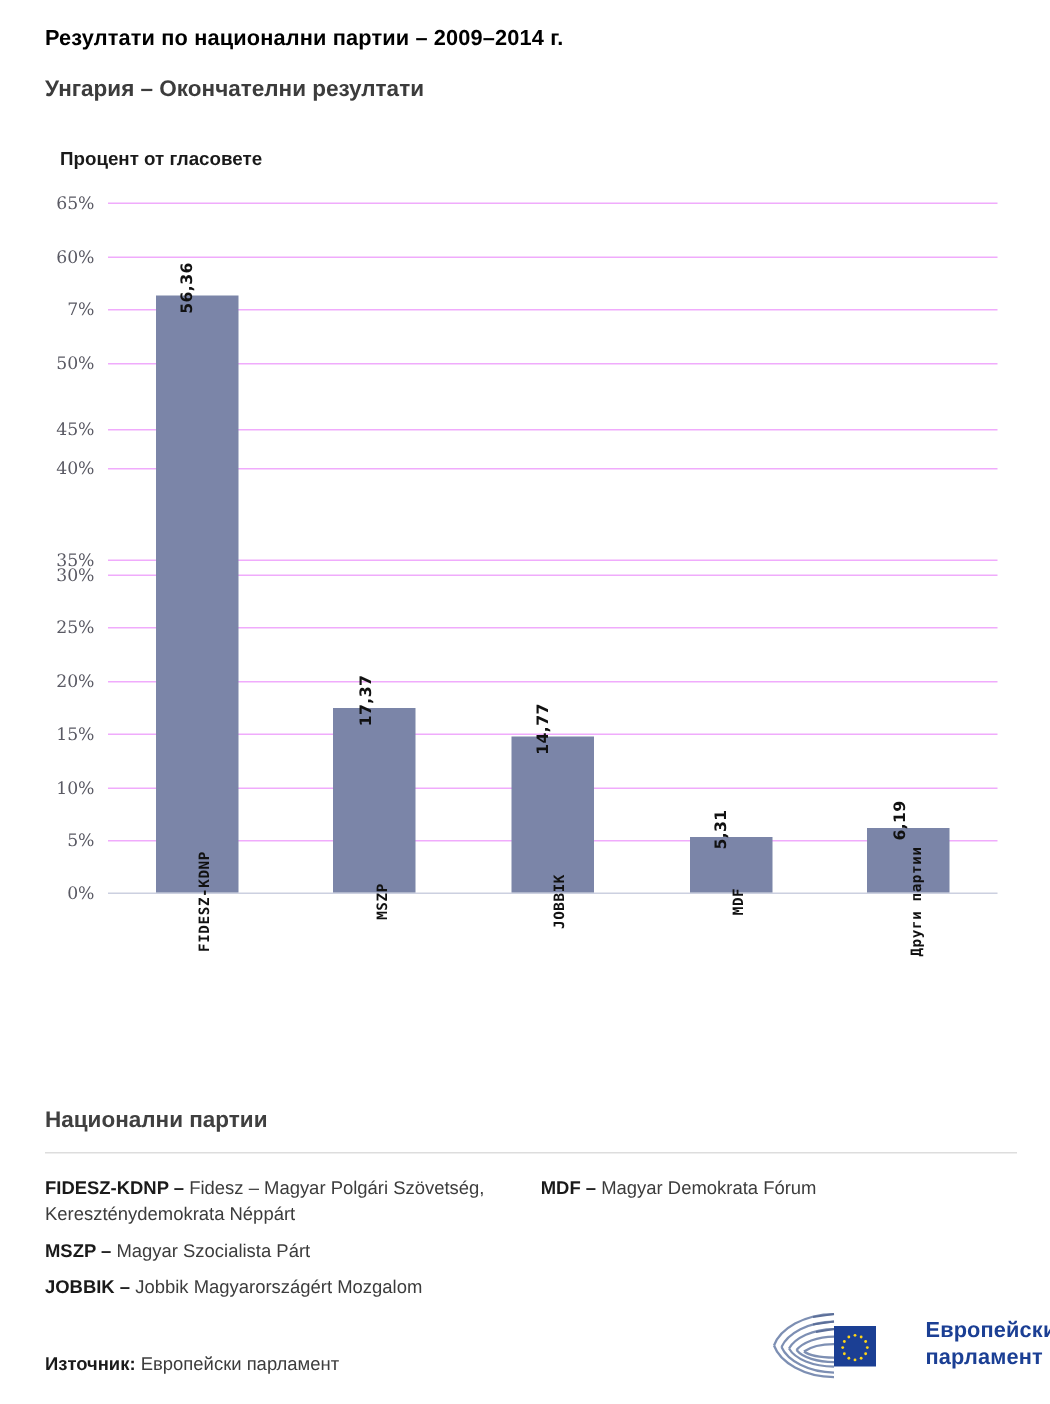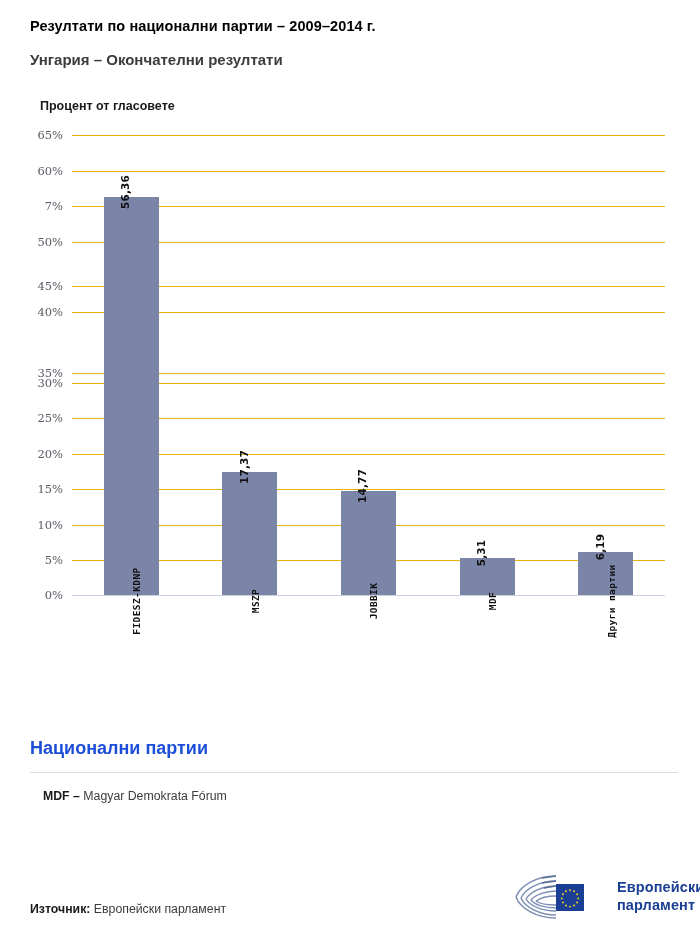--- a/index.html
+++ b/index.html
@@ -51,21 +51,21 @@
     left: 72px;
     right: 35px;
     top: 0;
     height: 460px;
   }
   .gridline {
     position: absolute;
     left: 0;
     right: 0;
     height: 1px;
-    background: #eab308;
+    background: #f0abfc;
   }
   .gridline.baseline { background: #ccd0e0; }
   .ytick {
     position: absolute;
     right: 100%;
     margin-right: 9px;
     transform: translateY(-50%);
     font-size: 11.5px;
     color: #5a5a64;
     white-space: nowrap;
@@ -131,23 +131,23 @@
   }
 
   
   .legend {
     position: absolute;
     left: 30px;
     right: 22px;
     top: 738px;
   }
   .legend-heading {
-    font-size: 18px;
-    font-weight: bold;
-    color: #1d4ed8;
+    font-size: 15px;
+    font-weight: bold;
+    color: #404040;
   }
   .legend-rule {
     height: 1px;
     background: #dddddd;
     margin-top: 13px;
   }
   .legend-cols {
     display: flex;
     margin-top: 15px;
   }
@@ -290,20 +290,25 @@
       <div class="cat-slot">
         <div class="cat-label">Други партии</div>
       </div>
     </div>
 </div>
 
 <div class="legend">
   <div class="legend-heading">Национални партии</div>
   <div class="legend-rule"></div>
   <div class="legend-cols">
+    <div class="legend-col left">
+        <div class="legend-item"><b>FIDESZ-KDNP –</b><span> Fidesz – Magyar Polgári Szövetség, Kereszténydemokrata Néppárt</span></div>
+        <div class="legend-item"><b>MSZP –</b><span> Magyar Szocialista Párt</span></div>
+        <div class="legend-item"><b>JOBBIK –</b><span> Jobbik Magyarországért Mozgalom</span></div>
+      </div>
     <div class="legend-col right">
         <div class="legend-item"><b>MDF –</b><span> Magyar Demokrata Fórum</span></div>
       </div>
   </div>
 </div>
 
 <div class="source">
   <b>Източник:</b>
   <span>Европейски парламент</span>
 </div>

